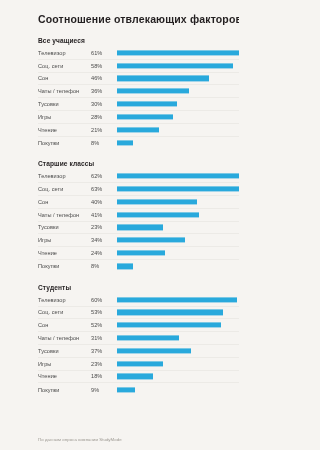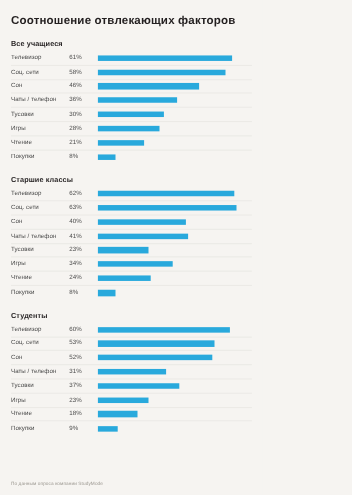--- a/index.html
+++ b/index.html
@@ -14,20 +14,21 @@
     color: #3c3c3c;
     overflow: hidden;
   }
   .infographic {
     width: 239px;
     height: 450px;
     box-sizing: border-box;
     padding: 0 10px;
     background: #f6f4f1;
     position: relative;
+    margin-left: 28px;
   }
   .title {
     font-size: 10.5px;
     font-weight: bold;
     color: #231f20;
     letter-spacing: 0.15px;
     padding-top: 13px;
     padding-bottom: 0;
     line-height: 13px;
   }

